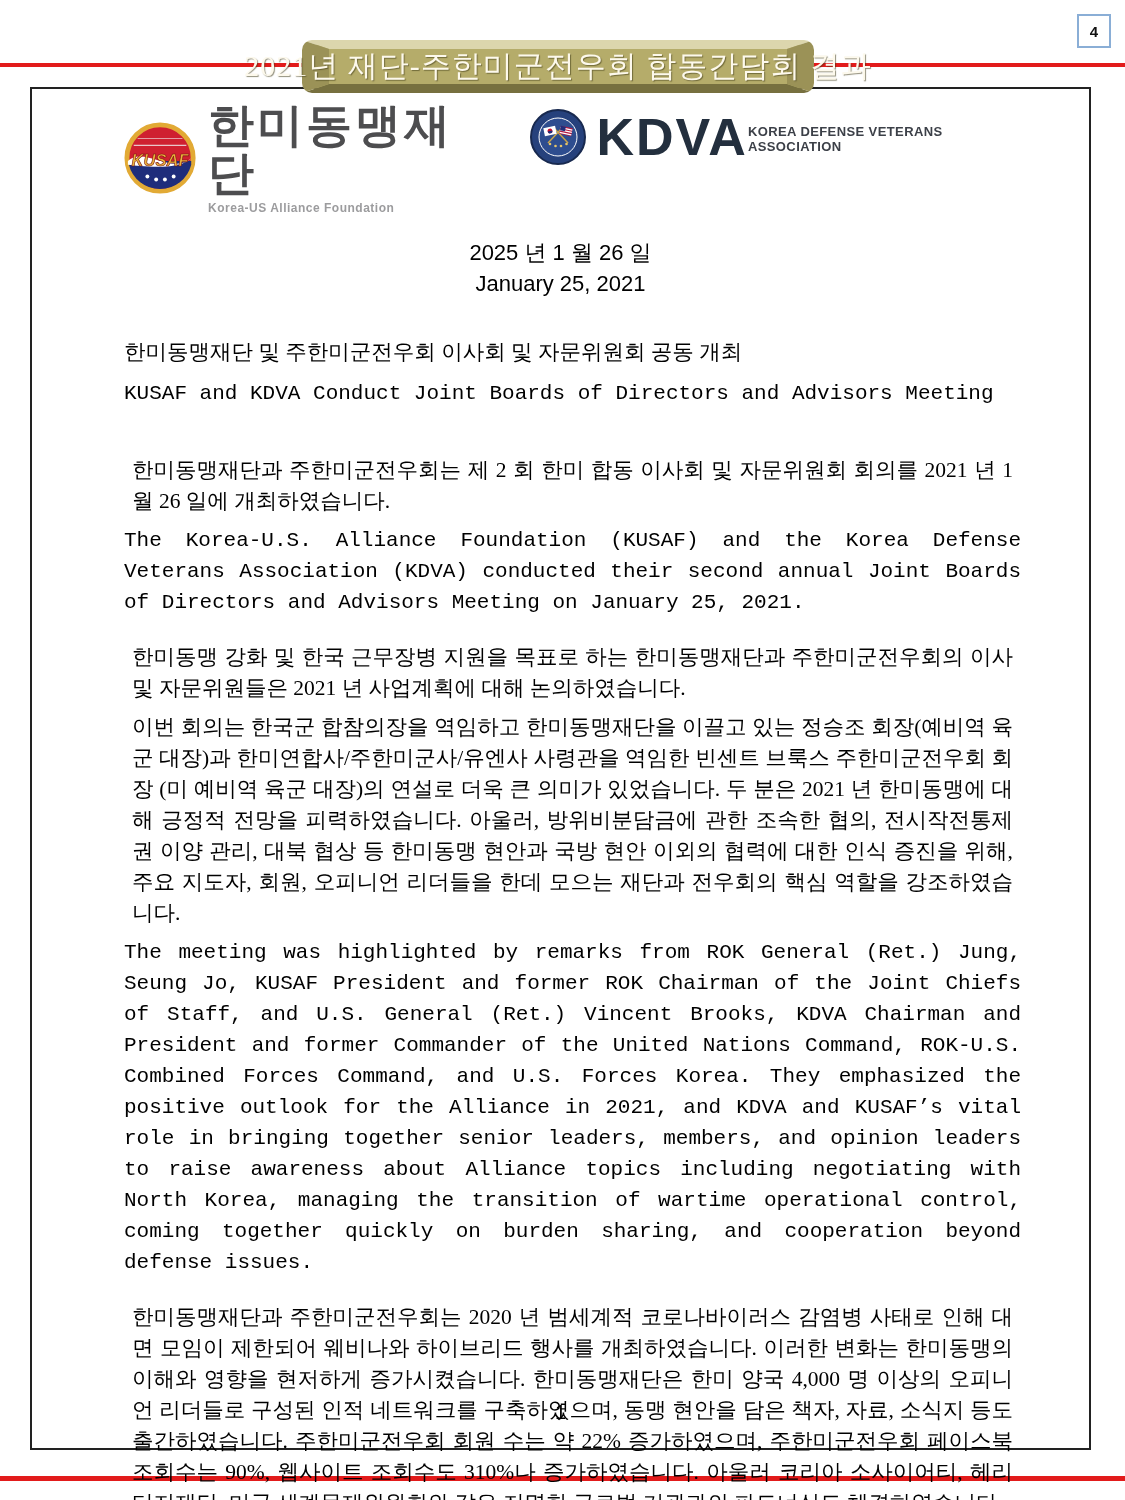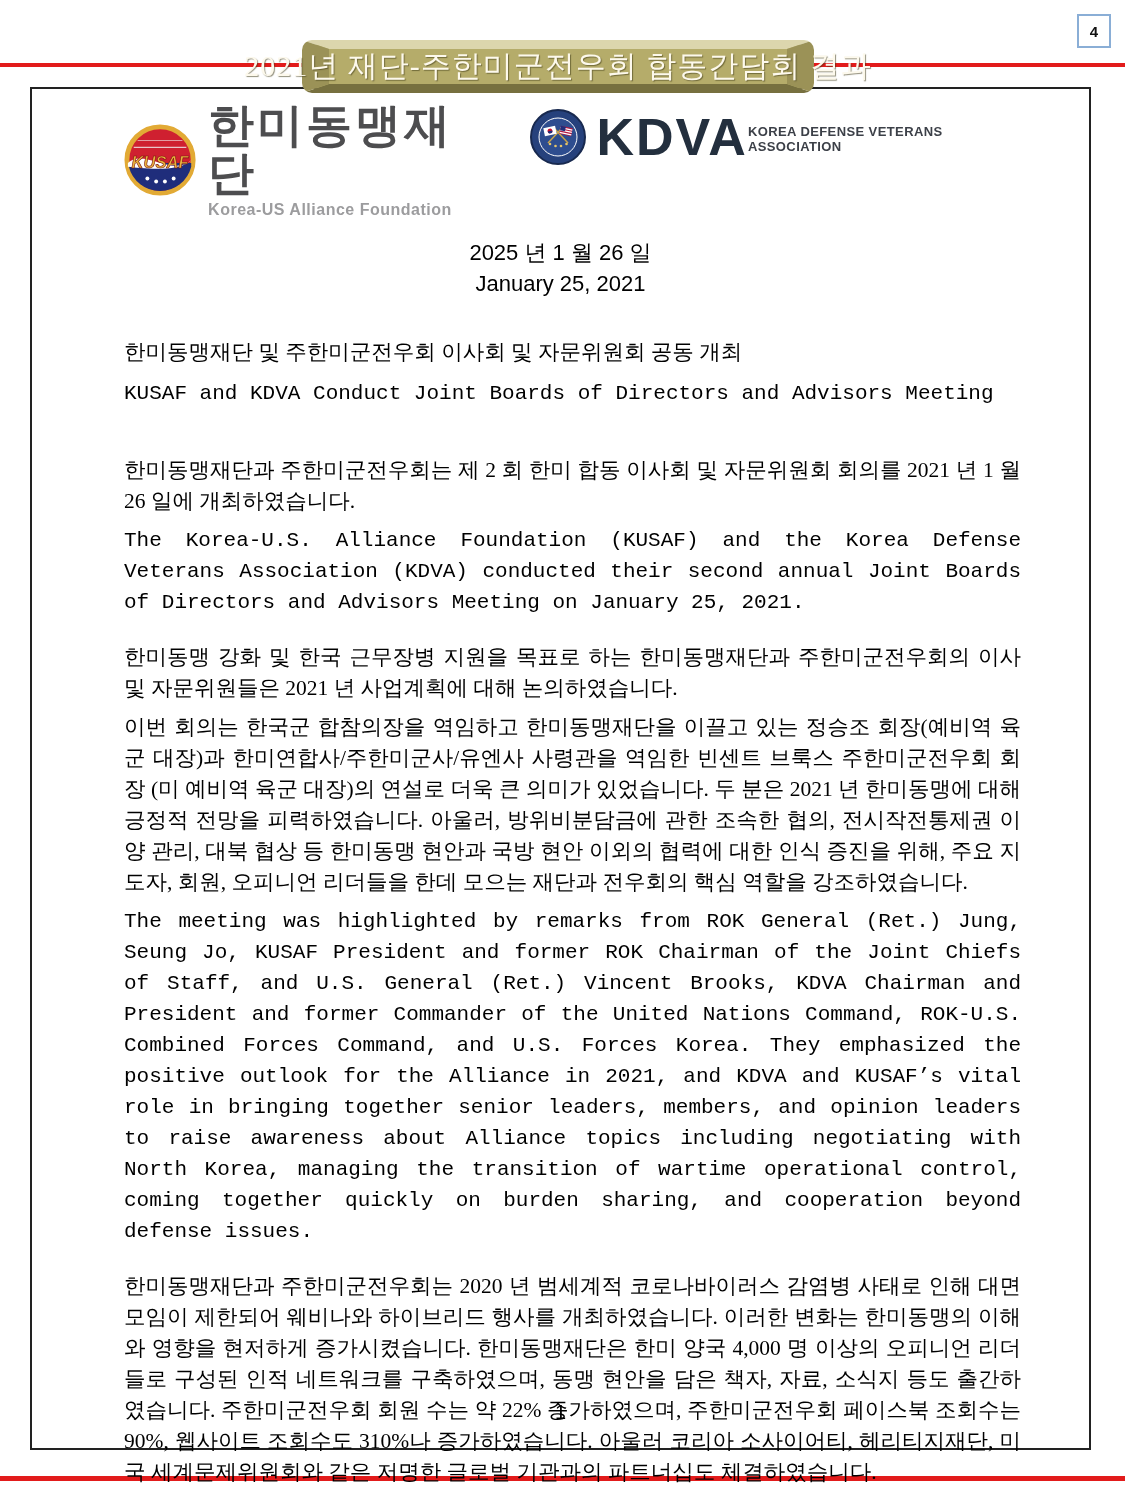--- a/index.html
+++ b/index.html
@@ -24,33 +24,33 @@
 
   .content-box { position:absolute; top:87px; left:30px; width:1061px; height:1363px;
           border:2px solid #222; background:#fff; z-index:2; }
 
   .logos-row { position:absolute; top:12px; left:92px; right:62px;
           display:flex; justify-content:space-between; align-items:flex-start;gap:36px; }
 
   .kusaf-logo { display:flex; align-items:center; gap:12px; }
   .kusaf-text { display:flex; flex-direction:column; }
   .kusaf-kr { font-size:46px; font-weight:bold; color:#4d4d4f; letter-spacing:3px; line-height:1.05; }
-  .kusaf-en { font-size:16px; font-weight:bold; color:#9c9c9e; letter-spacing:.5px; margin-top:3px; }
+  .kusaf-en { font-size:12px; font-weight:bold; color:#9c9c9e; letter-spacing:.5px; margin-top:3px; }
 
   .kdva-logo { display:flex; flex-direction:row; align-items:center; margin-top:8px; }
   .kdva-top { display:flex; align-items:center; gap:10px; }
   .kdva-acronym { font-size:52px; font-weight:900; color:#232f3e; letter-spacing:2px; line-height:1; }
   .kdva-sub { font-size:13px; font-weight:bold; color:#3c4048; letter-spacing:.4px; margin-top:4px; }
 
   .date-block { position:absolute; top:148px; left:0; width:100%; text-align:center;
           font-size:22px; line-height:31px; }
 
   .body-text { position:absolute; top:248px; left:92px; width:897px; }
   .body-text p.kr { font-family:"Liberation Serif","DejaVu Serif",serif; font-size:21.5px; line-height:31px;
-          text-align:justify; margin:0 0 8px; }
+          text-align:justify; margin:0 8px 8px; }
   .body-text p.en { font-family:Liberation Mono, monospace; font-size:21px; line-height:31px;
           text-align:justify; margin:0 0 24px; }
   .body-text p.headline-kr { margin:0 0 10px; }
   .body-text p.headline-en { margin:0 0 46px; }
 
   .footer-num { position:absolute; bottom:24px; left:0; width:100%; text-align:center; font-size:20px; }
 </style>
 </head>
 <body>
 

